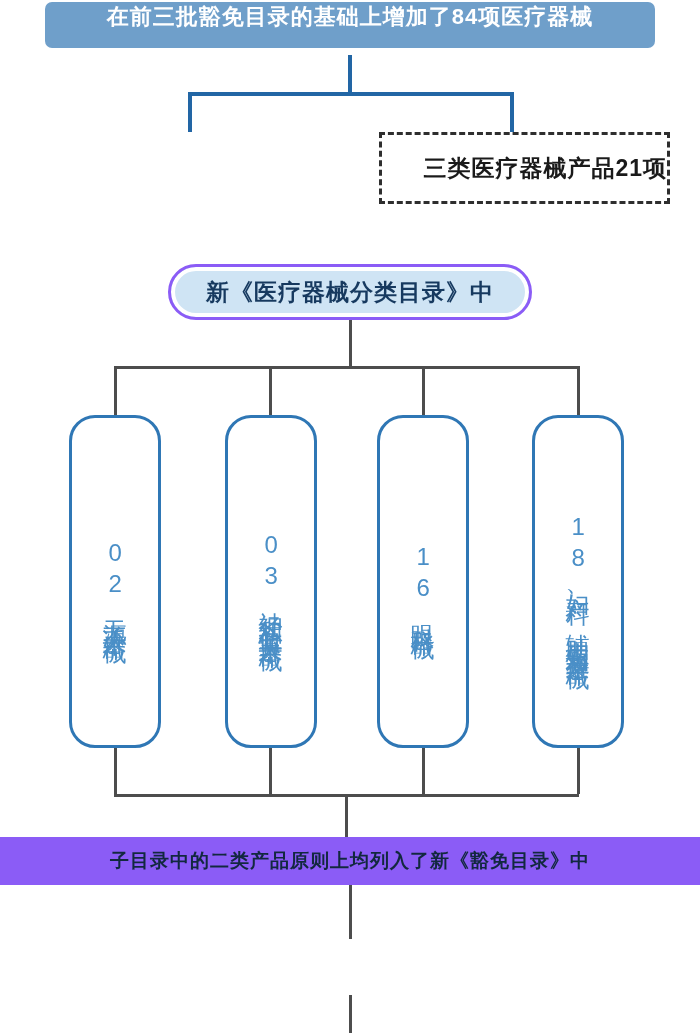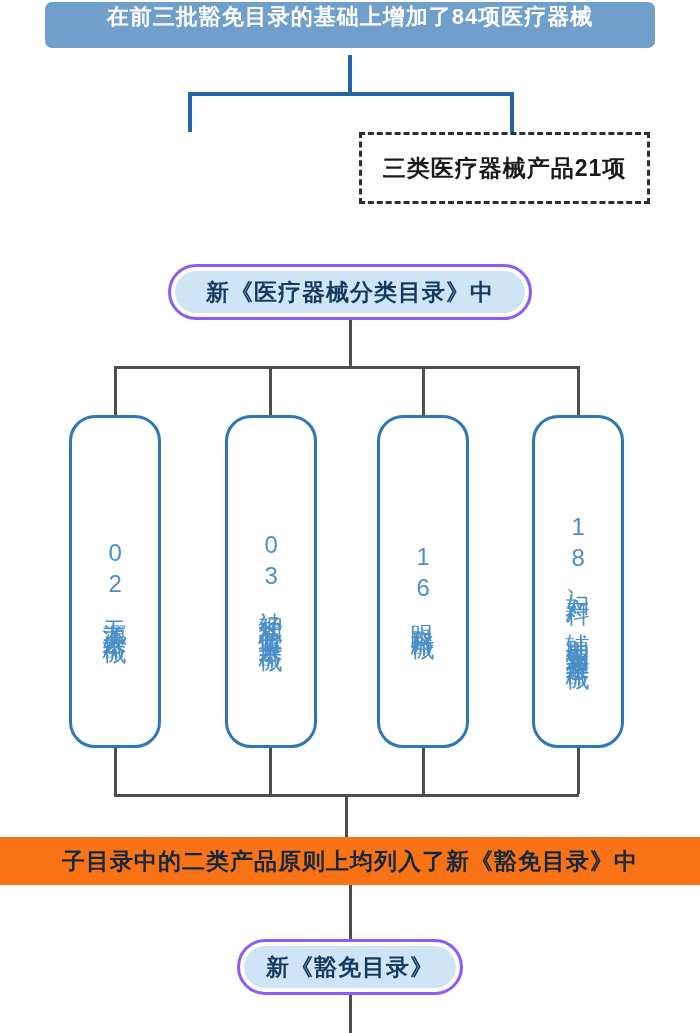--- a/index.html
+++ b/index.html
@@ -35,21 +35,21 @@
   .dashed-box {
     position: absolute;
     top: 132px; height: 72px;
     border: 3px dashed #2e2e2e;
     background: #ffffff;
     display: flex; align-items: center; justify-content: center;
     color: #1a1a1a;
     font-size: 23px; font-weight: bold; letter-spacing: 1px;
   }
   .dashed-box.left  { left: 42px;  width: 295px; }
-  .dashed-box.right { left: 359px; width: 291px; }
+  .dashed-box.right { left: 379px; width: 291px; justify-content: flex-end; }
 
   
   .pill {
     position: absolute;
     background: #cfe4f4;
     border: 3px solid #8b5cf6;
     box-shadow: inset 0 0 0 4px #ffffff;
     border-radius: 32px;
     display: flex; align-items: center; justify-content: center;
     color: #16395f;
@@ -79,24 +79,24 @@
   .vbox.b1 { left: 69px;  }
   .vbox.b2 { left: 225px; }
   .vbox.b3 { left: 377px; }
   .vbox.b4 { left: 532px; }
 
   
   .banner {
     position: absolute;
     left: 0; top: 837px;
     width: 700px; height: 48px;
-    background: #f97316;
+    background: #8b5cf6;
     display: flex; align-items: center; justify-content: center;
     color: #12283f;
-    font-size: 23px; font-weight: bold; letter-spacing: 1px;
+    font-size: 19px; font-weight: bold; letter-spacing: 1px;
   }
 </style>
 </head>
 <body>
 
 <div class="canvas">
 
   <div class="root-box">
     <span>在前三批豁免目录的基础上增加了84项医疗器械</span>
   </div>
@@ -140,19 +140,16 @@
   <div class="line" style="left:576.5px; top:748px; width:3px; height:46px;"></div>
   <div class="line" style="left:113.5px; top:794px; width:465px; height:3px;"></div>
   <div class="line" style="left:344.5px; top:794px; width:3px; height:43px;"></div>
 
   <div class="banner">
     <span>子目录中的二类产品原则上均列入了新《豁免目录》中</span>
   </div>
 
   <div class="line" style="left:348.5px; top:885px; width:3px; height:54px;"></div>
 
-  <div class="pill exemption">
-    <span>新《豁免目录》</span>
-  </div>
 
   <div class="line" style="left:348.5px; top:995px; width:3px; height:38px;"></div>
 
 </div>
 
 </body></html>

